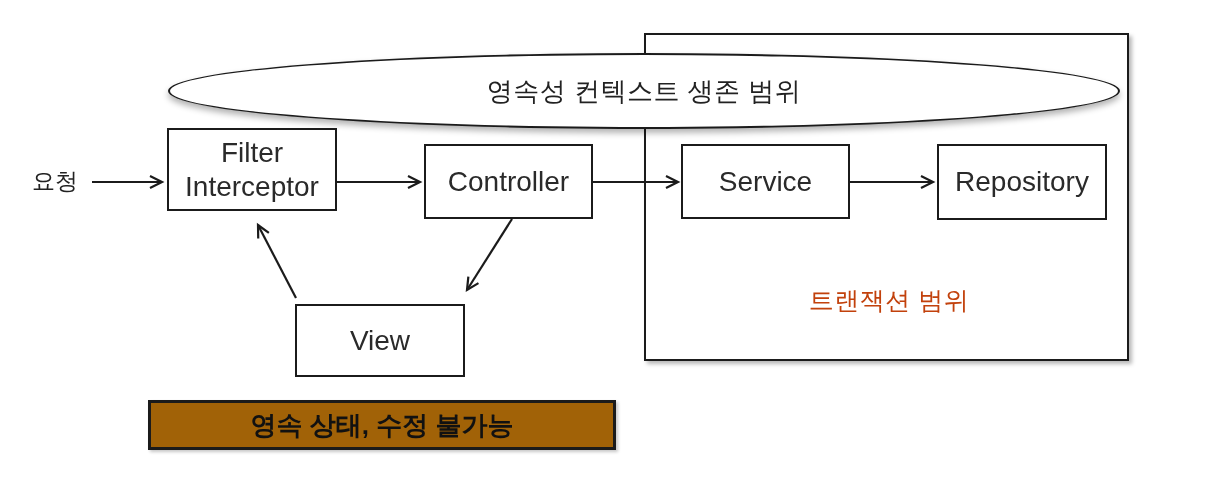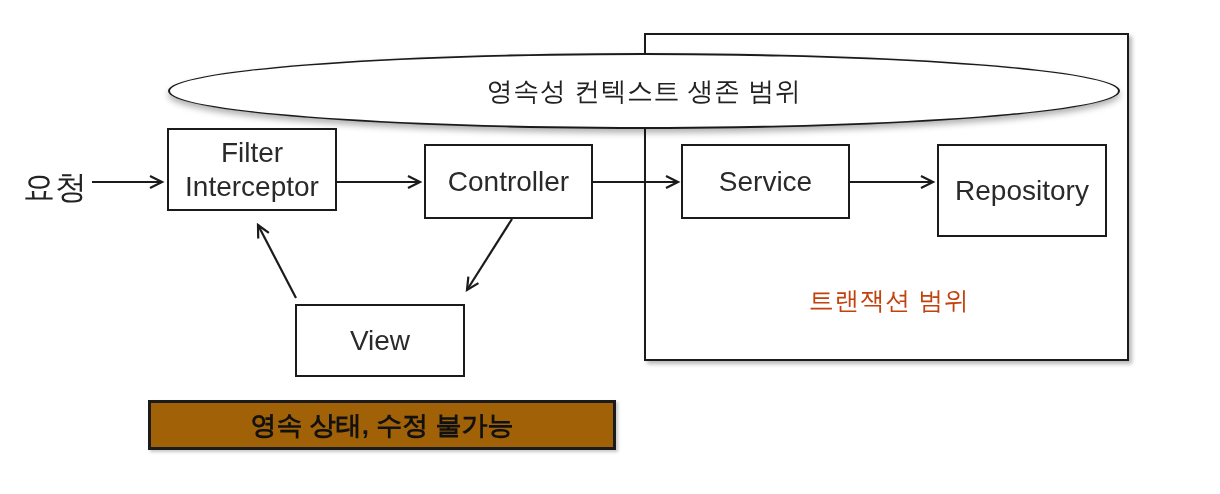--- a/index.html
+++ b/index.html
@@ -63,29 +63,29 @@
     justify-content: center;
     font-size: 28px;
     line-height: 1.2;
     color: #2a2a2a;
     text-align: center;
     white-space: nowrap;
   }
   .node-filter     { left: 167px; top: 128px; width: 170px; height: 83px; align-items: center; }
   .node-controller { left: 424px; top: 144px; width: 169px; height: 75px; }
   .node-service    { left: 681px; top: 144px; width: 169px; height: 75px; }
-  .node-repository { left: 937px; top: 144px; width: 170px; height: 93px; }
+  .node-repository { left: 937px; top: 144px; width: 170px; height: 76px; }
   .node-view       { left: 295px; top: 265px; width: 170px; height: 73px; margin-top: 39px; }
   
   .request-label {
     position: absolute;
     left: 22px; top: 166px;
     width: 66px;
     text-align: center;
-    font-size: 32px;
+    font-size: 23px;
     white-space: nowrap;
   }
   
   .legend {
     position: absolute;
     top: 400px; height: 50px;
     border: 3px solid #1b1b1b;
     background: #a16207;
     box-shadow: 2px 2px 3px rgba(0,0,0,0.22);
     display: flex;

